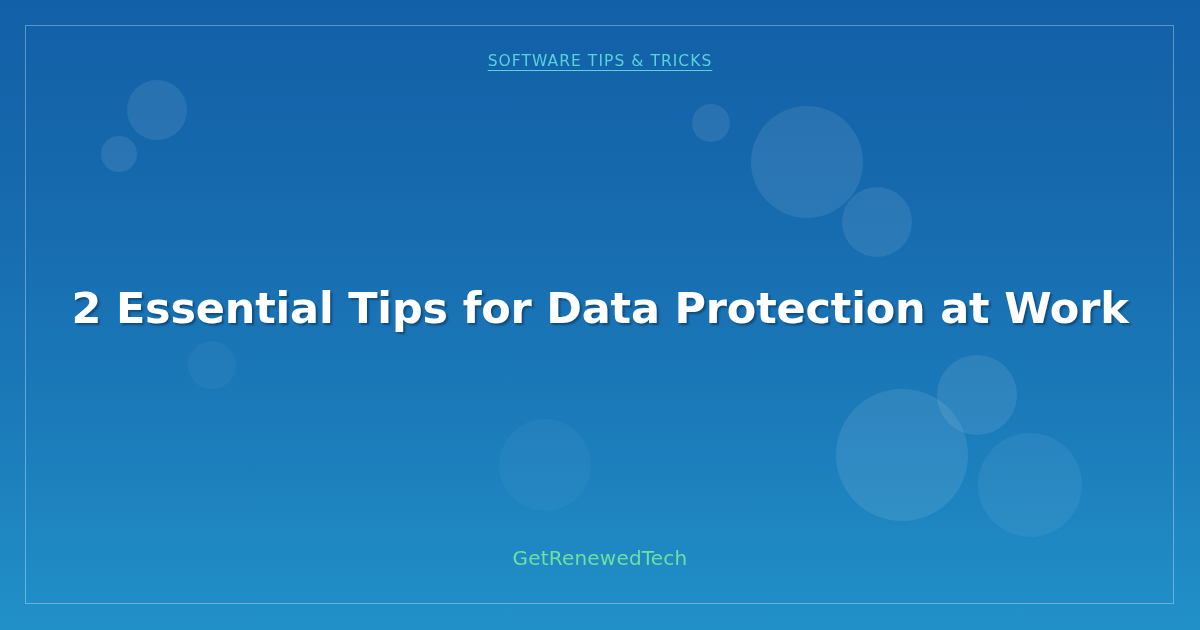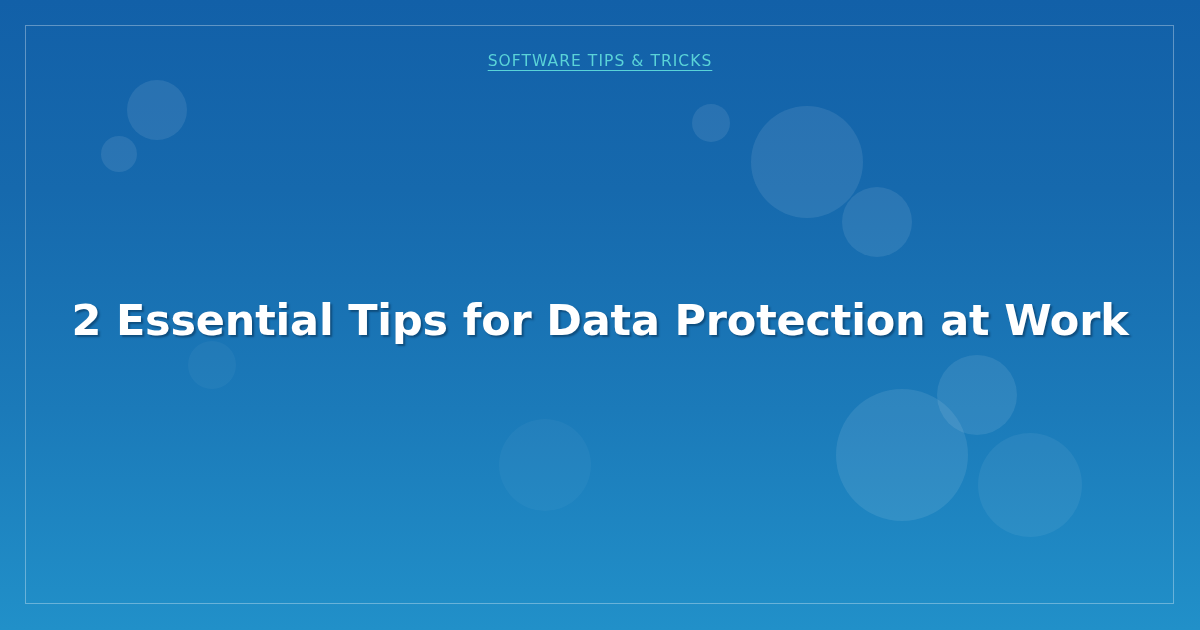--- a/index.html
+++ b/index.html
@@ -124,15 +124,16 @@
   <div id="frame" style="border-color: rgba(255, 255, 255, 0.33); left: 25px; top: 25px; width: 1149px; height: 579px;"></div>
 
   <div id="content">
 
     <div id="kicker" style="color: rgb(90, 211, 216); text-decoration-color: rgb(90, 211, 216); text-decoration: underline;">SOFTWARE TIPS &amp; TRICKS</div>
 
     <div id="title-wrap">
       <h1 id="title" style="color: rgb(255, 255, 255);">2 Essential Tips for Data Protection at Work</h1>
     </div>
 
+    <div id="brand" style="color: rgb(111, 223, 162);">GetRenewedTech</div>
 
   </div>
 </div>
 
 </body></html>

